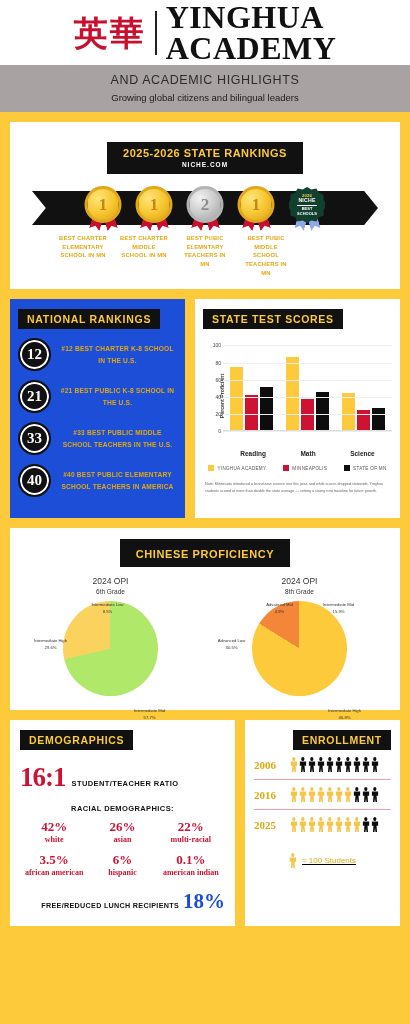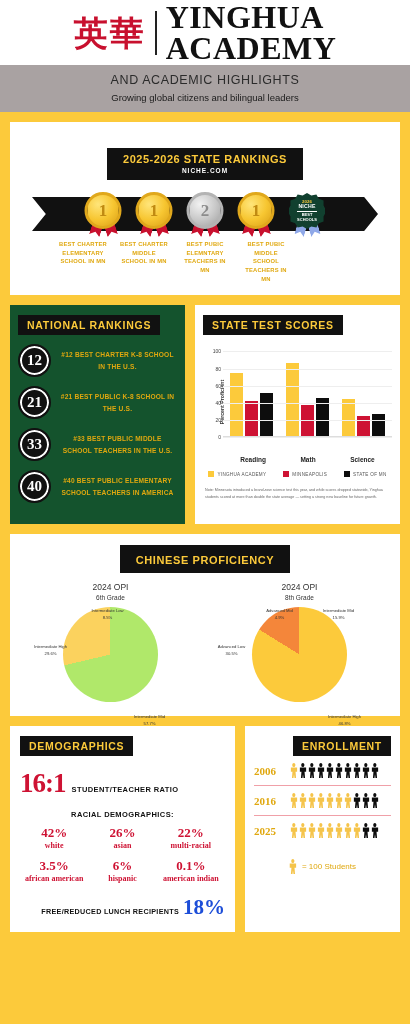--- a/index.html
+++ b/index.html
@@ -43,21 +43,21 @@
 
   
   .card { background: #fff; margin: 10px; }
   .blk-label {
     background: #111; color: #FCCA3B; display: inline-block;
     font-weight: bold; letter-spacing: 0.7px; padding: 4px 9px;
     font-size: 10.5px;
   }
 
   
-  .sr { padding: 26px 8px 12px; text-align: center; }
+  .sr { padding: 20px 8px 12px; text-align: center; }
   .sr-hdr { background: #111; display: inline-block; padding: 5px 16px 6px; }
   .sr-hdr .l1 { color: #FCCA3B; font-weight: bold; font-size: 11px; letter-spacing: 0.5px; }
   .sr-hdr .l2 { color: #fff; font-weight: bold; font-size: 6.5px; letter-spacing: 1px; margin-top: 2px; }
   .ribbon { position: relative; margin-top: 12px; height: 44px; }
   .ribbon-bg {
     position: absolute; left: 14px; right: 14px; top: 5px; height: 34px;
     background: #111;
     clip-path: polygon(0 0, 4% 50%, 0 100%, 96% 100%, 100% 50%, 96% 0);
   }
   .medals { position: relative; display: flex; justify-content: center; gap: 10px; }
@@ -101,21 +101,21 @@
   .nichebadge .bs { font-size: 4px; font-weight: bold; border-top: 0.5px solid #fff; padding-top: 1px; margin-top: 1px; text-align: center; }
   .medal-caps { display: flex; justify-content: center; gap: 10px; margin-top: 4px; }
   .medal-cap {
     width: 51px; font-size: 5.8px; font-weight: bold; color: #E0A80F;
     letter-spacing: 0.2px; line-height: 1.5; text-align: center;
   }
   .medal-cap.spacer { color: transparent; }
 
   
   .row2 { display: flex; gap: 0; }
-  .nat { width: 175px; margin: 0 0 0 10px; background: #14532d; padding: 10px 8px 12px; }
+  .nat { width: 175px; margin: 0 0 0 10px; background: #1d4ed8; padding: 10px 8px 12px; }
   .nat-list { margin-top: 9px; }
   .nat-item { display: flex; align-items: center; gap: 7px; margin-bottom: 9px; }
   .nat-badge {
     width: 33px; height: 33px; min-width: 33px; border-radius: 50%;
     background: #111; border: 2.5px solid #111; color: #fff;
     display: flex; align-items: center; justify-content: center;
     font-weight: bold; font-size: 15px; position: relative;
     box-shadow: inset 0 0 0 2px #fff;
     font-family: "Liberation Serif", serif;
   }
@@ -180,21 +180,21 @@
   .enr-row { display: flex; align-items: center; gap: 6px; padding: 7px 0; }
   .enr-year { font-size: 11px; font-weight: bold; color: #E0A80F; width: 30px; font-family: "Liberation Serif", serif; }
   .figs { display: flex; gap: 1px; }
   .fig { width: 8px; height: 15px; position: relative; }
   .fig .head { position: absolute; top: 0; left: 50%; transform: translateX(-50%); width: 3.4px; height: 3.4px; border-radius: 50%; }
   .fig .body { position: absolute; top: 4px; left: 50%; transform: translateX(-50%); width: 7px; height: 11px;
     clip-path: polygon(0 0, 100% 0, 100% 40%, 72% 40%, 80% 100%, 58% 100%, 50% 62%, 42% 100%, 20% 100%, 28% 40%, 0 40%); }
   .fig.y .head, .fig.y .body { background: #F5C44A; }
   .fig.k .head, .fig.k .body { background: #0D0D0D; }
   .enr-div { height: 1px; background: #F0A0A8; }
-  .enr-key { display: flex; align-items: center; justify-content: center; gap: 5px; margin-top: 14px; }
+  .enr-key { display: flex; align-items: center; justify-content: center; gap: 5px; margin-top: 14px; text-decoration: underline; }
   .enr-key span { font-size: 8px; color: #E0A80F; }
 </style>
 </head>
 <body>
 
 <div class="page">
 
   <div class="logo-bar">
     <div class="logo-cn">英華</div>
     <div class="logo-div"></div>

